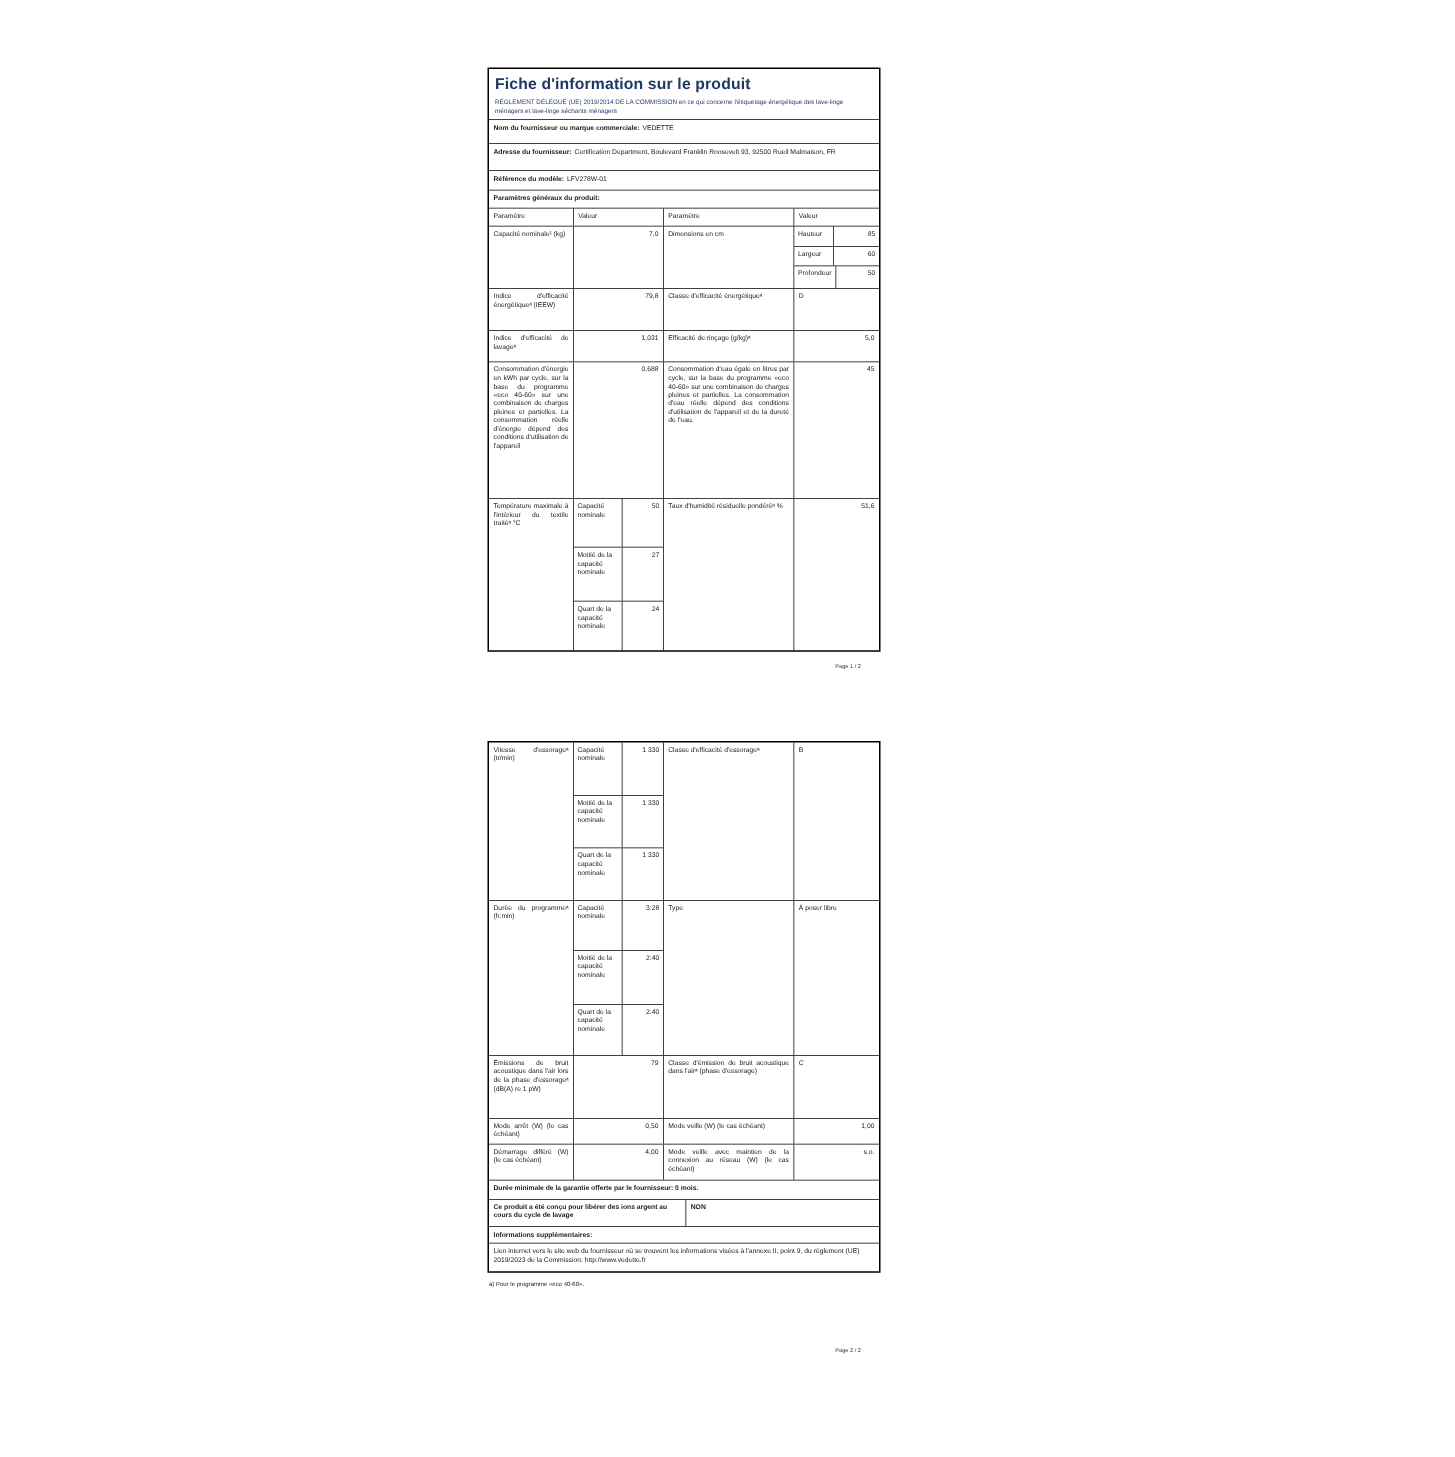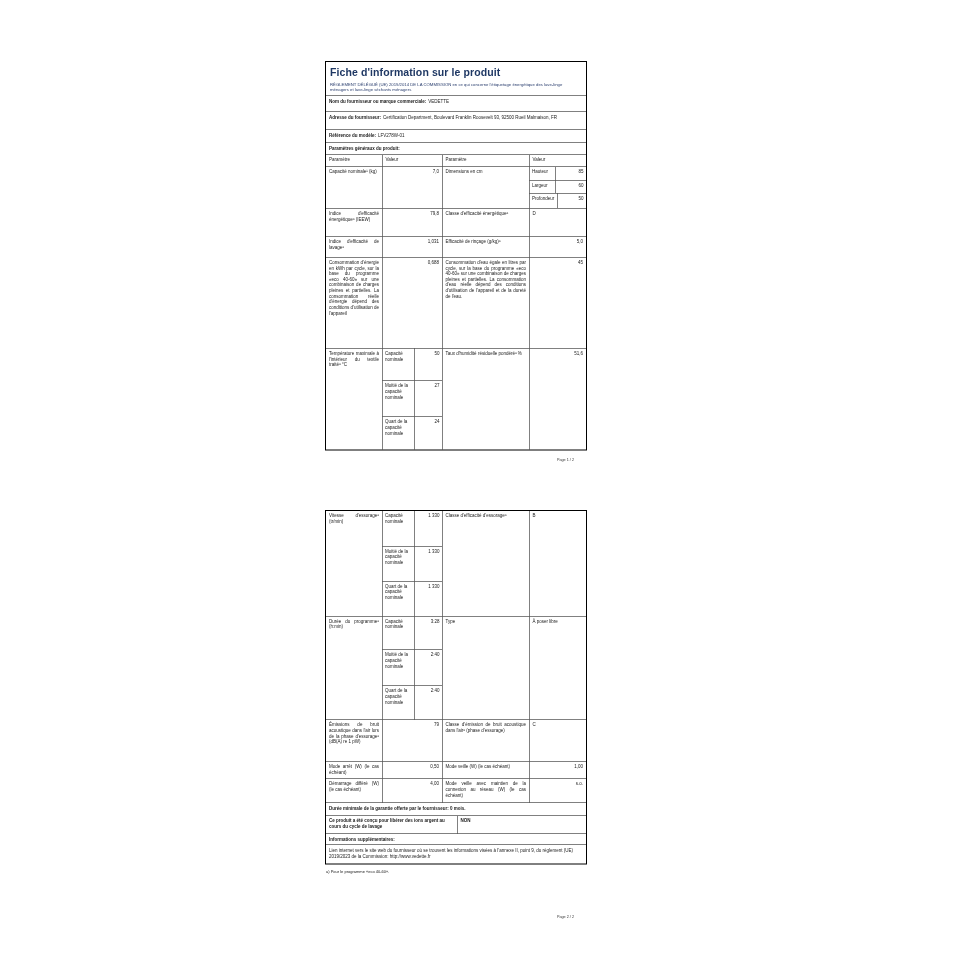--- a/index.html
+++ b/index.html
@@ -1,18 +1,18 @@
 <!DOCTYPE html>
 <html><head>
 <meta charset="utf-8">
 <style>
   html,body{margin:0;padding:0;background:#fff;}
   #canvas{position:relative;width:970px;height:971px;background:#ffffff;overflow:hidden;
           font-family:"Liberation Sans","DejaVu Sans",sans-serif;color:#1a1a1a;}
-  .pagewrap{position:absolute;width:263px;margin-top:16px;}
+  .pagewrap{position:absolute;width:263px;}
   #p1{left:325px;top:45px;height:430px;}
   #p2{left:325px;top:494px;height:440px;}
   .scale{width:524px;transform:scale(0.5);transform-origin:top left;}
   .fiche{width:524px;border:2px solid #000;box-sizing:border-box;font-size:9px;line-height:1.25;background:#fff;}
   .bt{border-top:1.6px solid #000;}
   .bl{border-left:1.6px solid #000;}
   .g{display:grid;grid-template-columns:112px 120px 174px 1fr;box-sizing:border-box;}
   .g2{display:grid;grid-template-columns:262px 1fr;box-sizing:border-box;}
   .cell{padding:4px 6px;box-sizing:border-box;}
   .num{text-align:right;}

